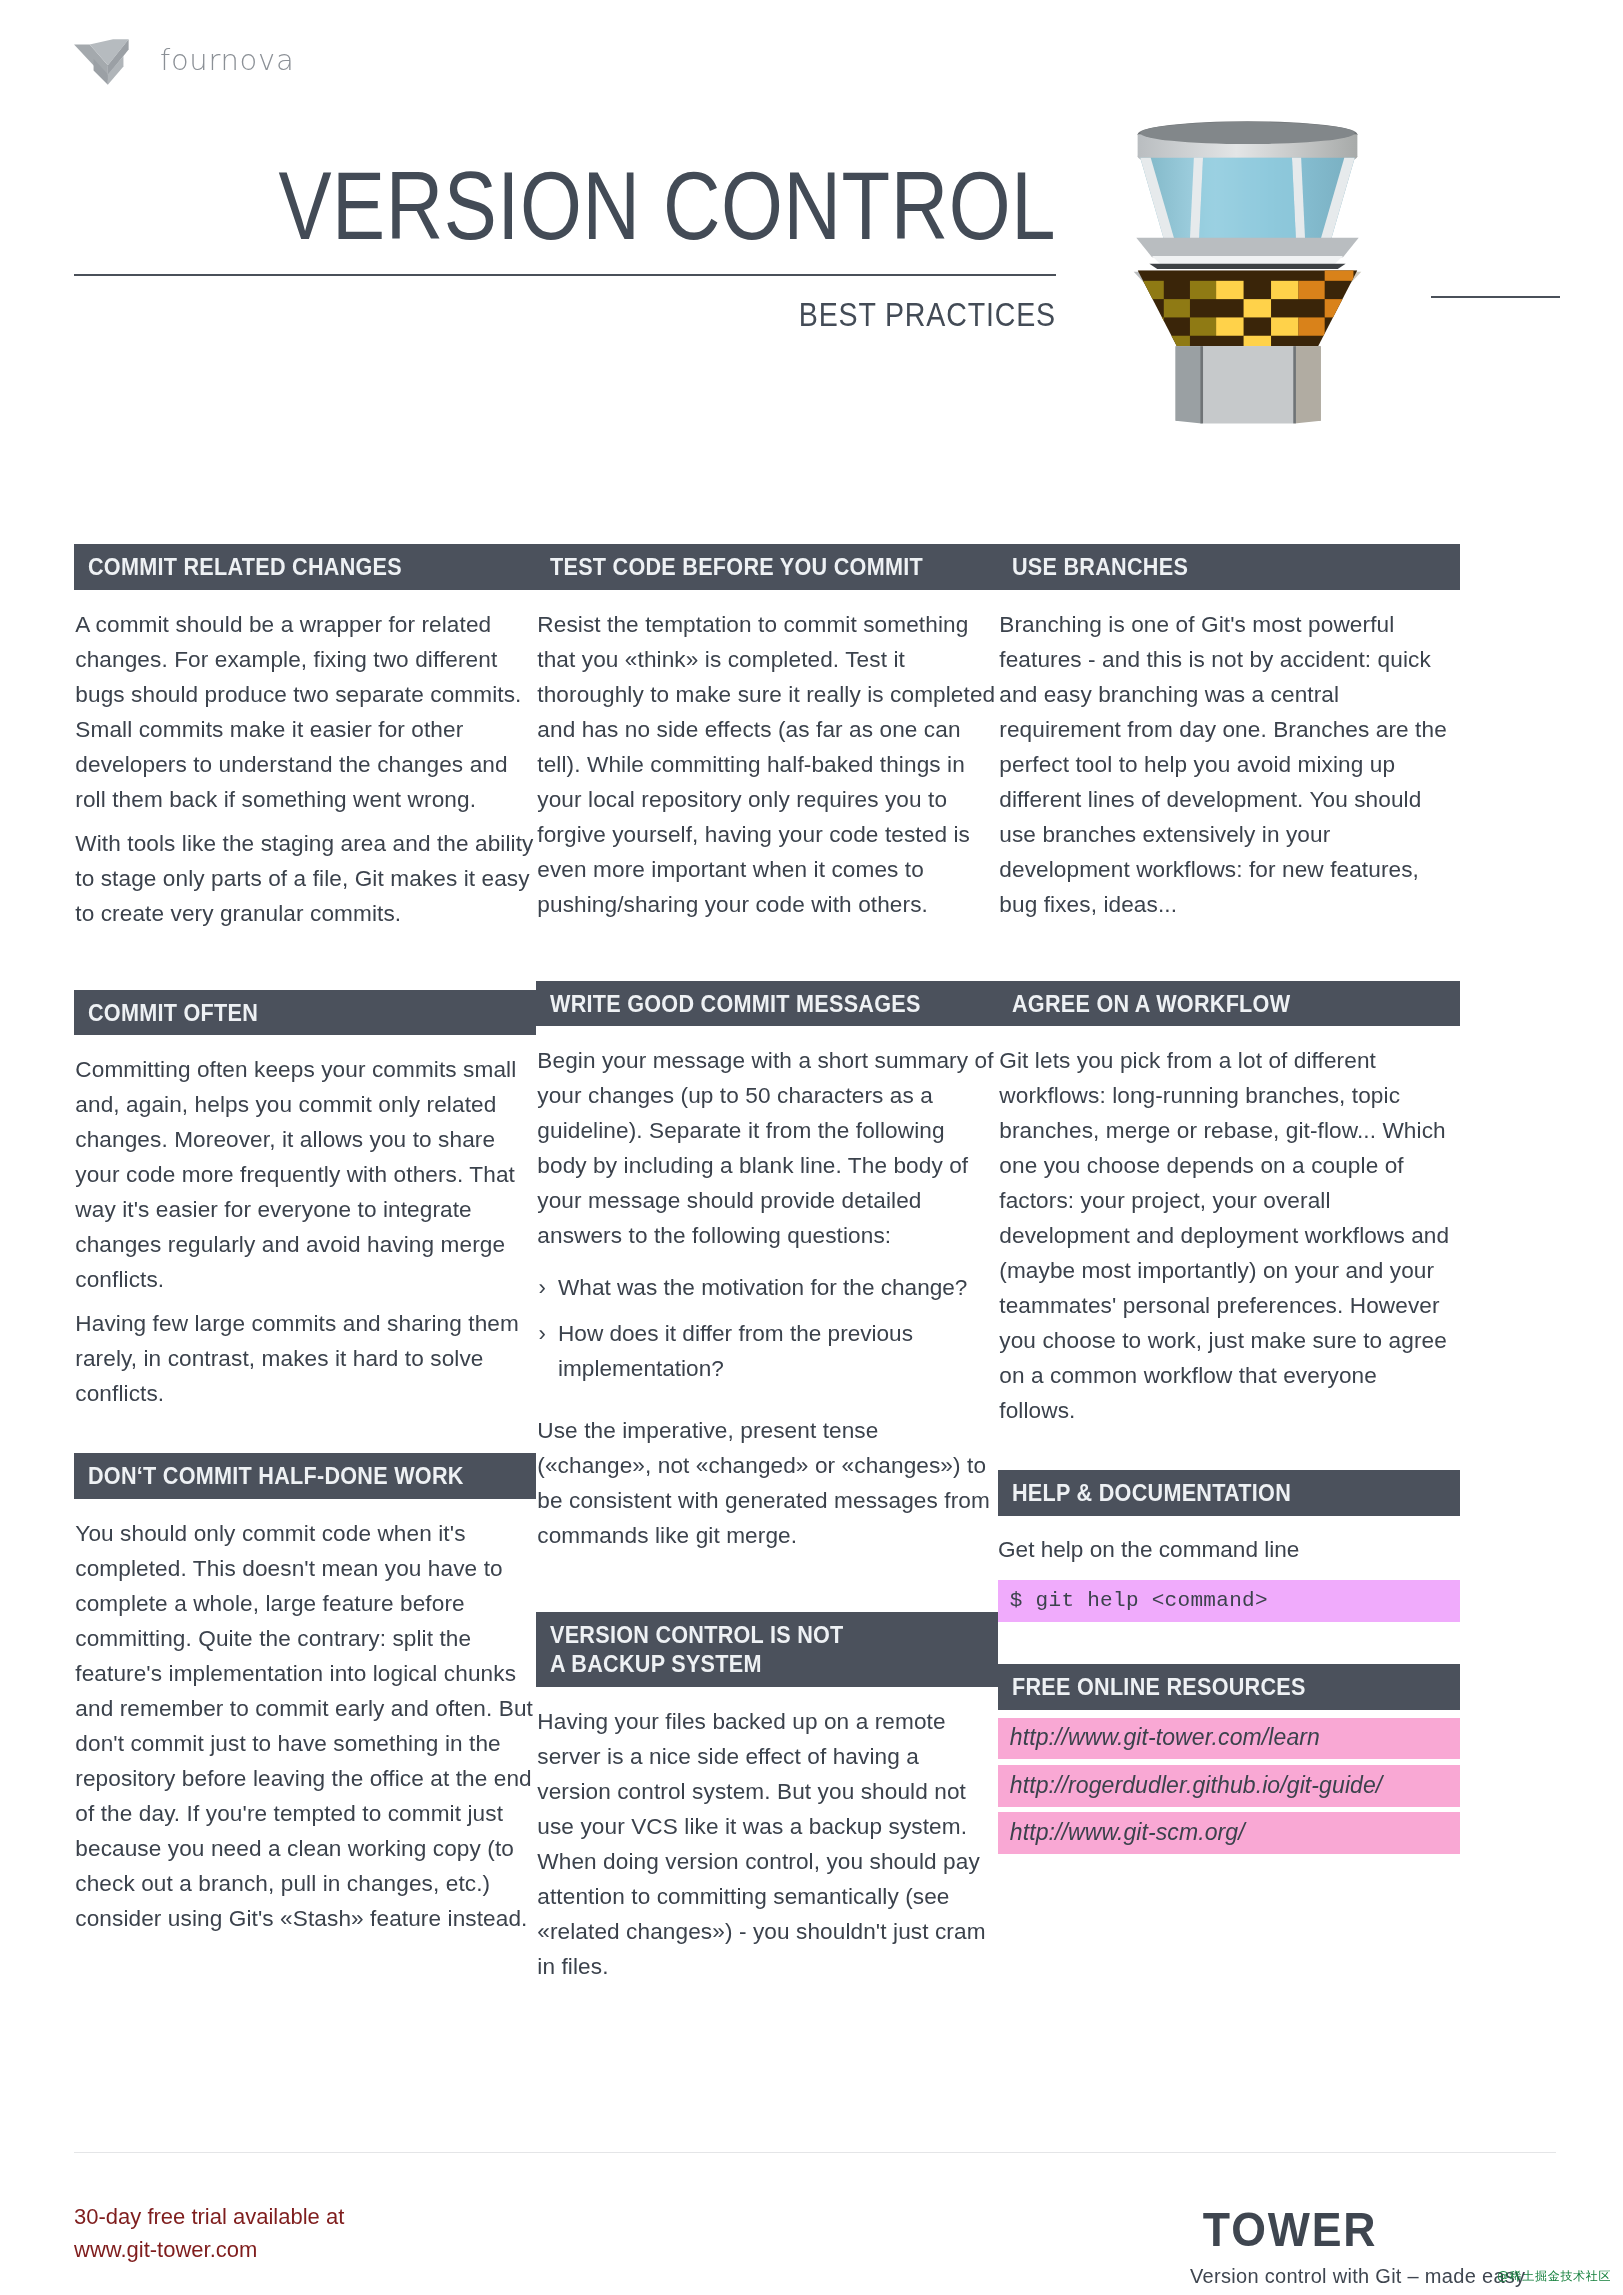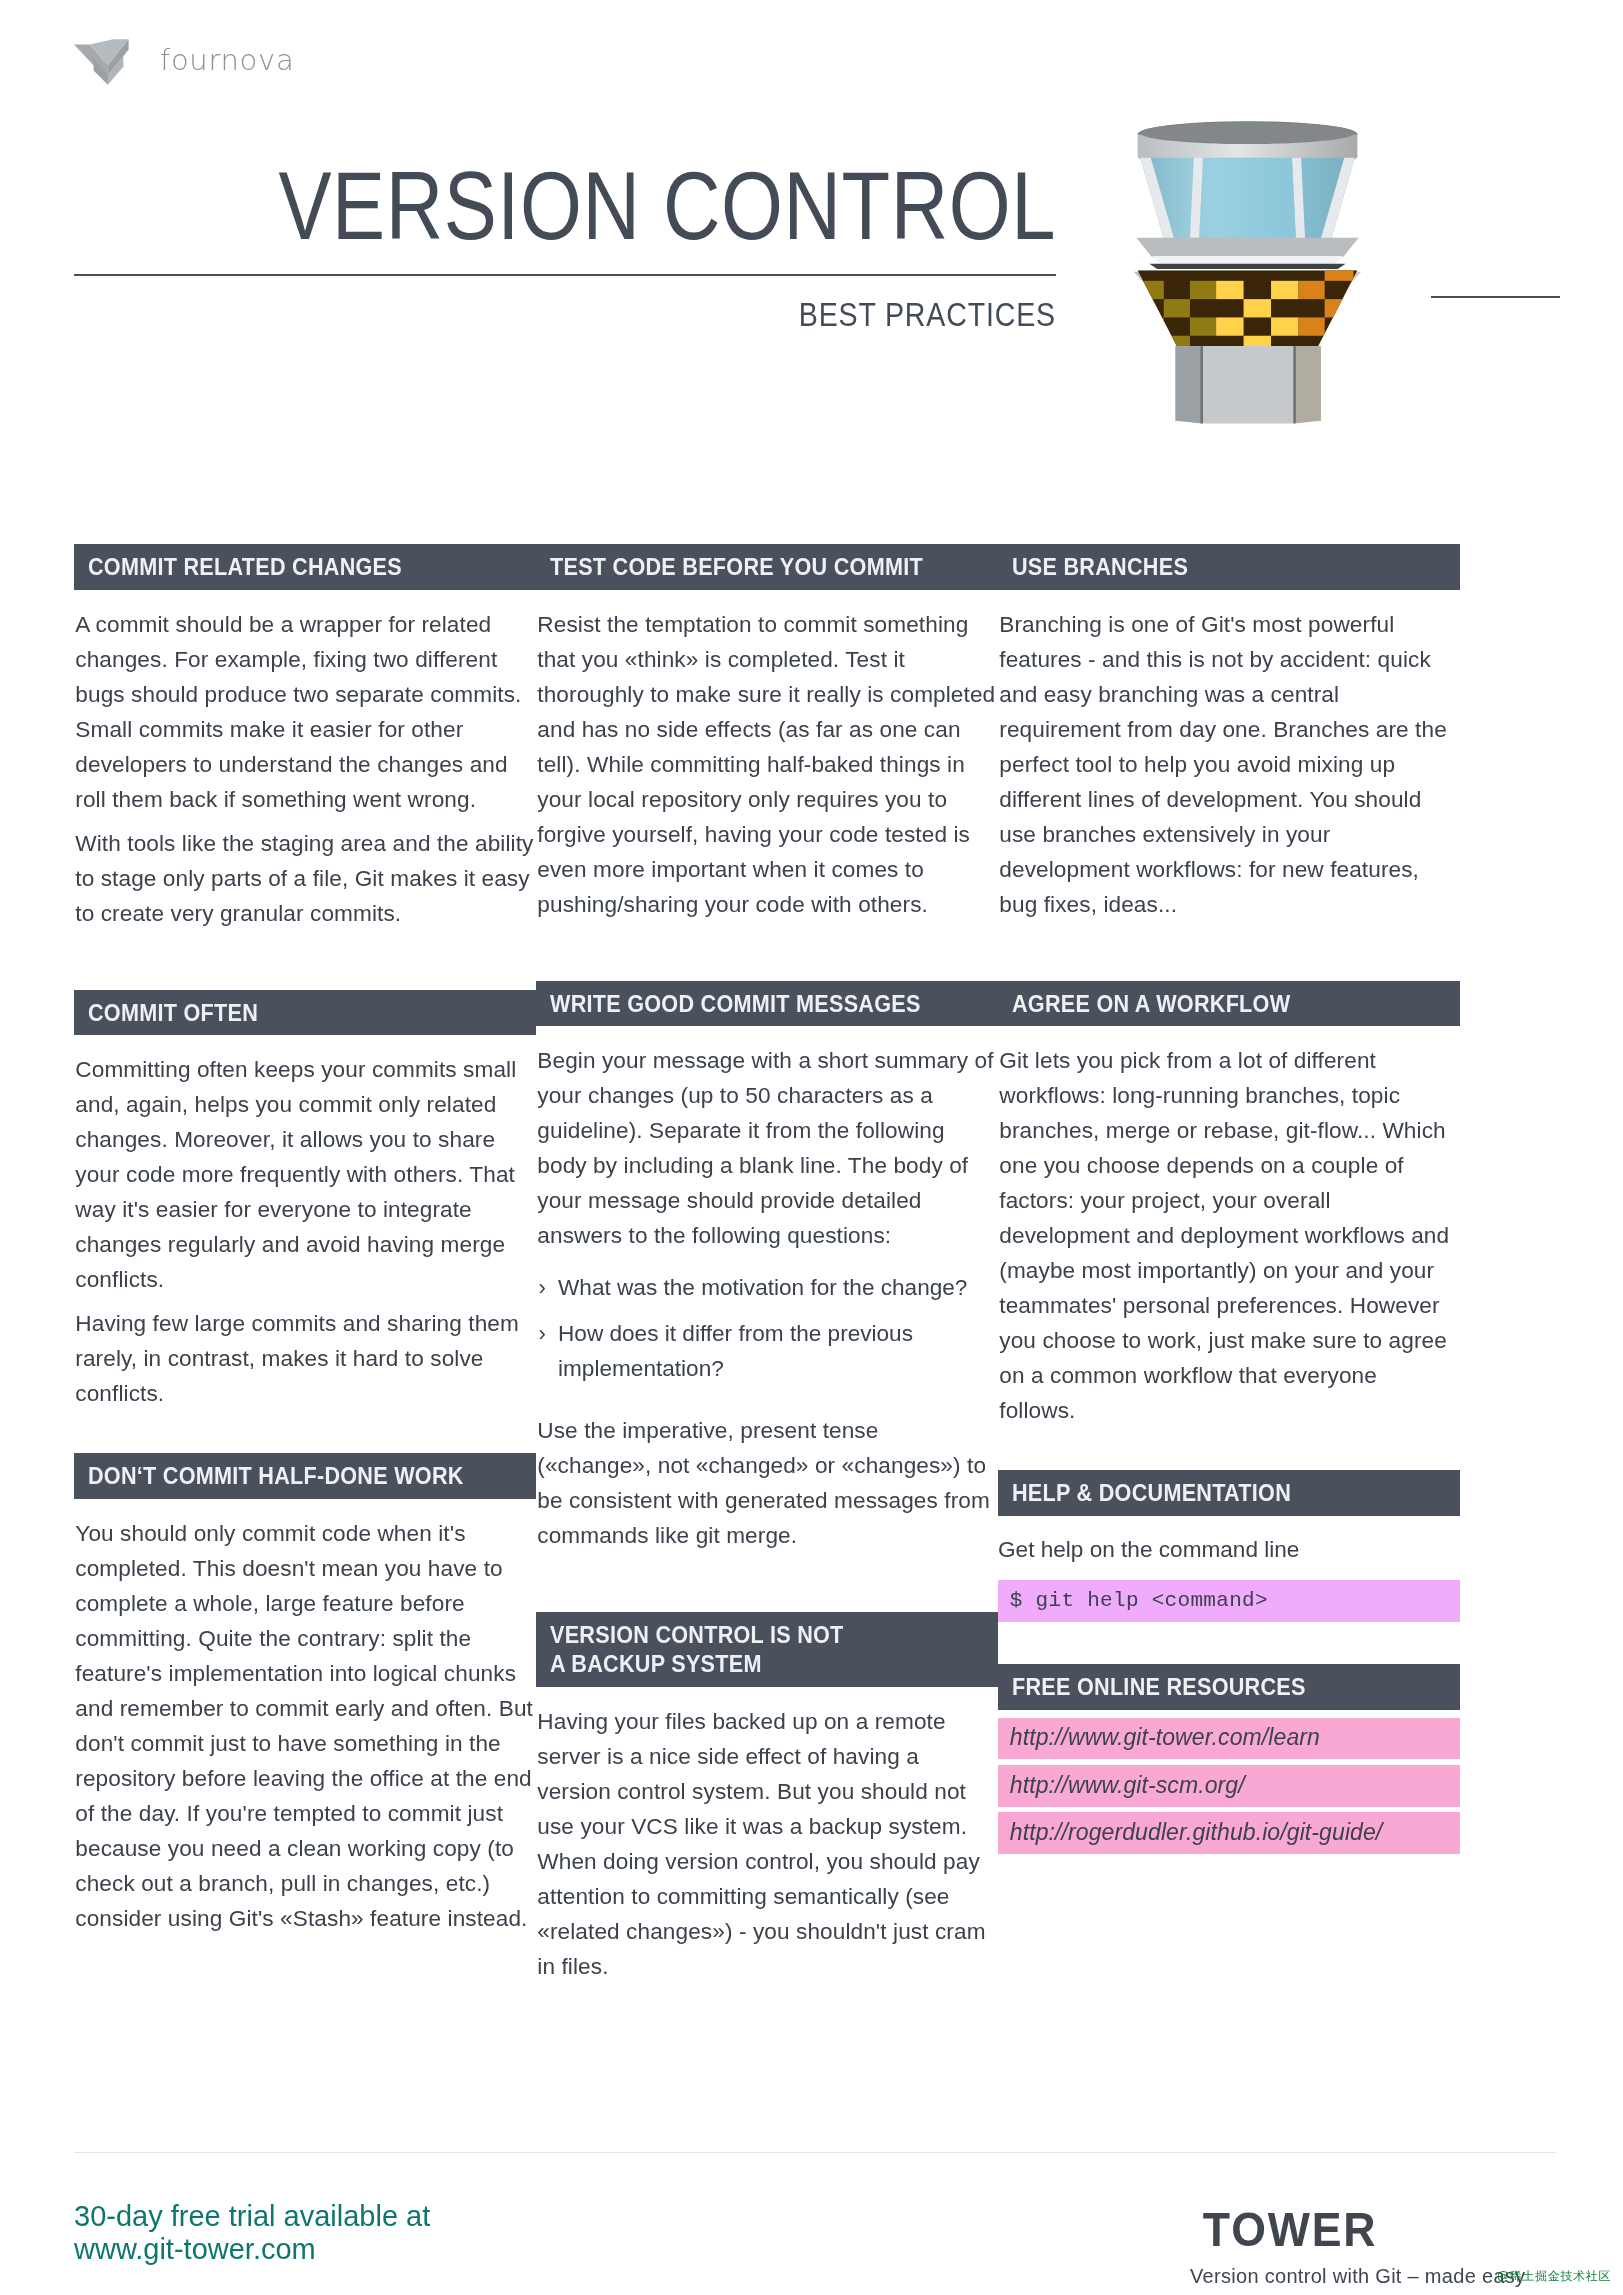--- a/index.html
+++ b/index.html
@@ -187,23 +187,23 @@
     top: 2152px;
     width: 1482px;
     height: 1.3px;
     background: #e4e5e7;
   }
   .footer-left {
     position: absolute;
     left: 74px;
     top: 2200px;
     font-family: "Liberation Sans Narrow", "Liberation Sans", sans-serif;
-    font-size: 29px;
+    font-size: 22px;
     line-height: 33px;
-    color: #0f766e;
+    color: #7f1d1d;
   }
   .footer-right {
     position: absolute;
     right: 67px;
     top: 2183px;
     text-align: left;
     width: 366px;
     margin-top: 23px;
   }
   .tower-word {
@@ -457,22 +457,22 @@
     </div>
 
     <div class="gap-md"></div>
 
     <div class="section">
       <div class="section-header">
           <span>FREE ONLINE RESOURCES</span>
         </div>
       <div class="res-list">
         <div class="res-item">http://www.git-tower.com/learn</div>
+        <div class="res-item">http://rogerdudler.github.io/git-guide/</div>
         <div class="res-item">http://www.git-scm.org/</div>
-        <div class="res-item">http://rogerdudler.github.io/git-guide/</div>
       </div>
     </div>
 
   </div>
 </div>
 
 <div class="footer-rule"></div>
 <div class="footer-left">
   <div>30-day free trial available at</div>
   <div>www.git-tower.com</div>

